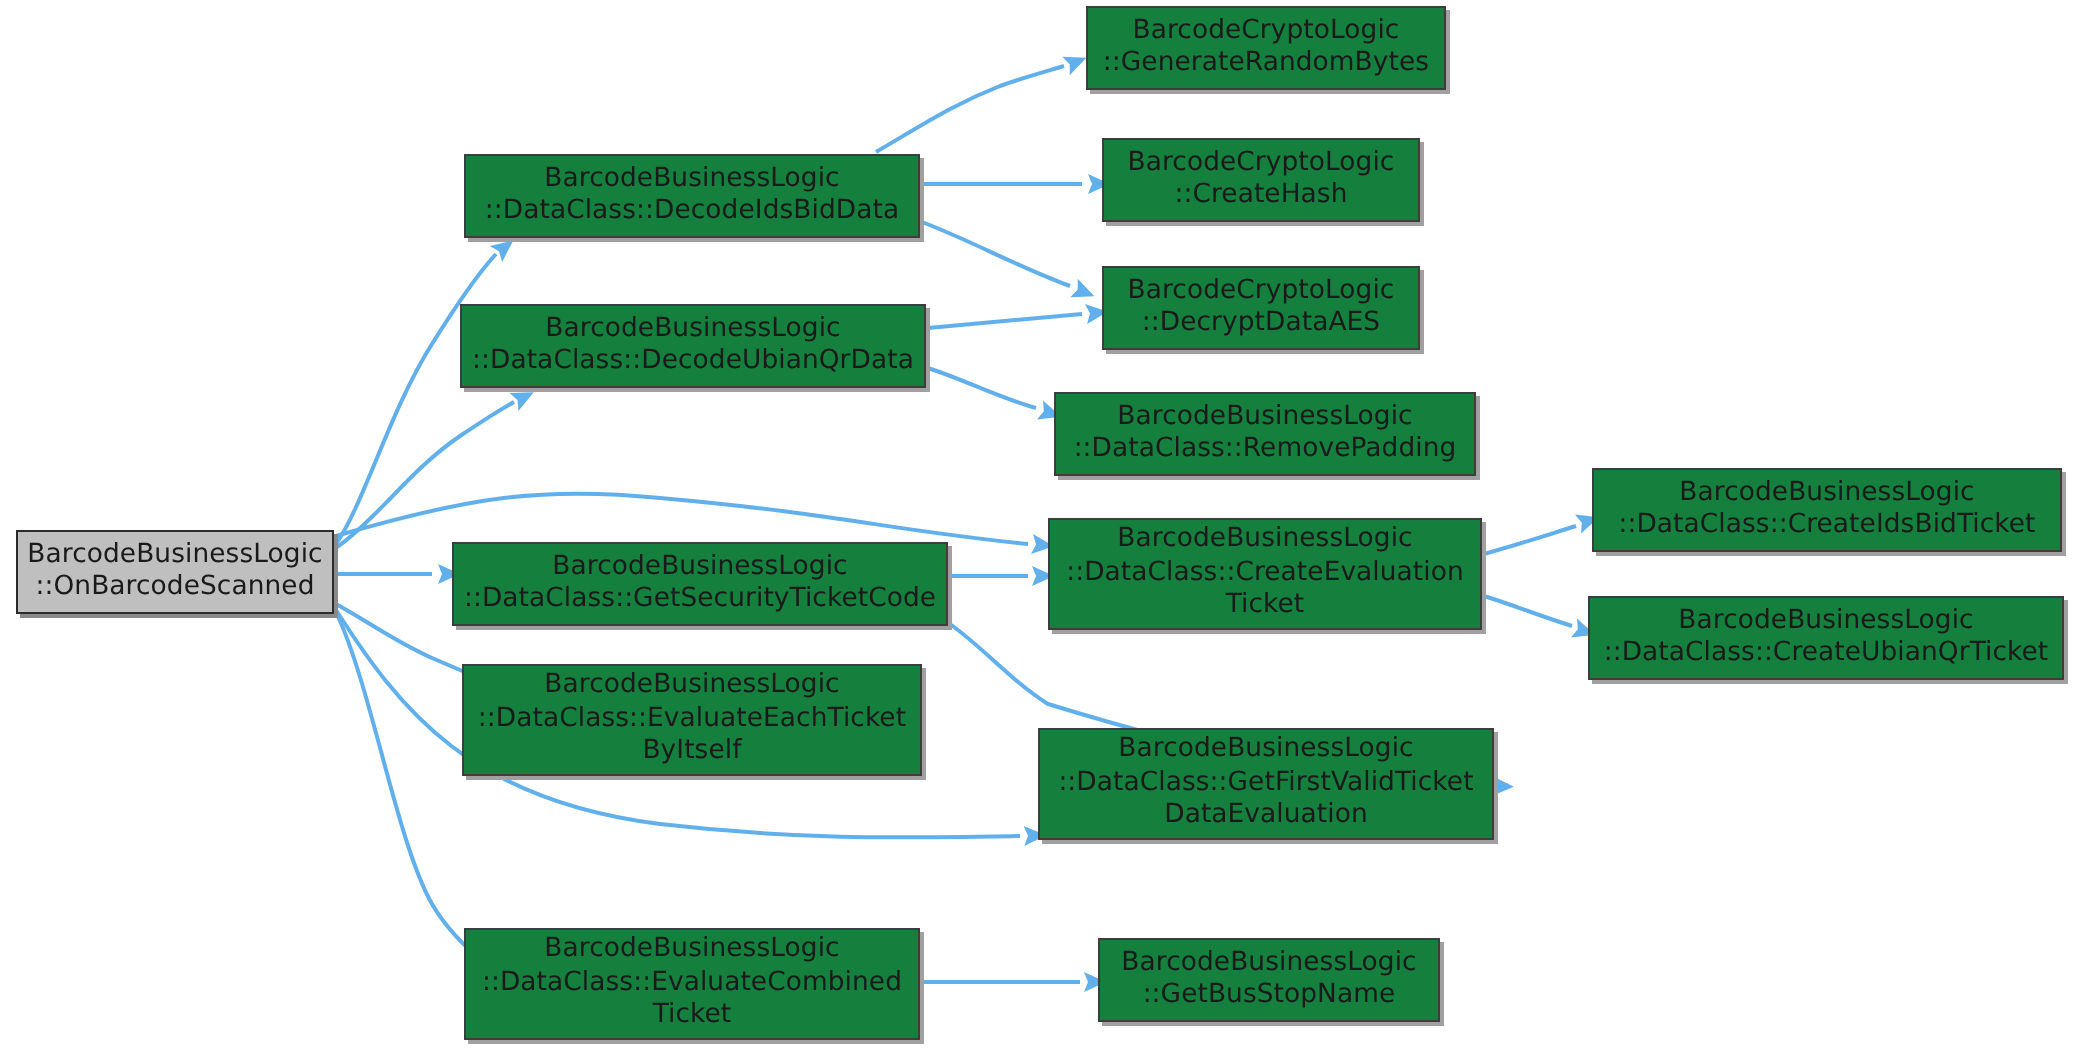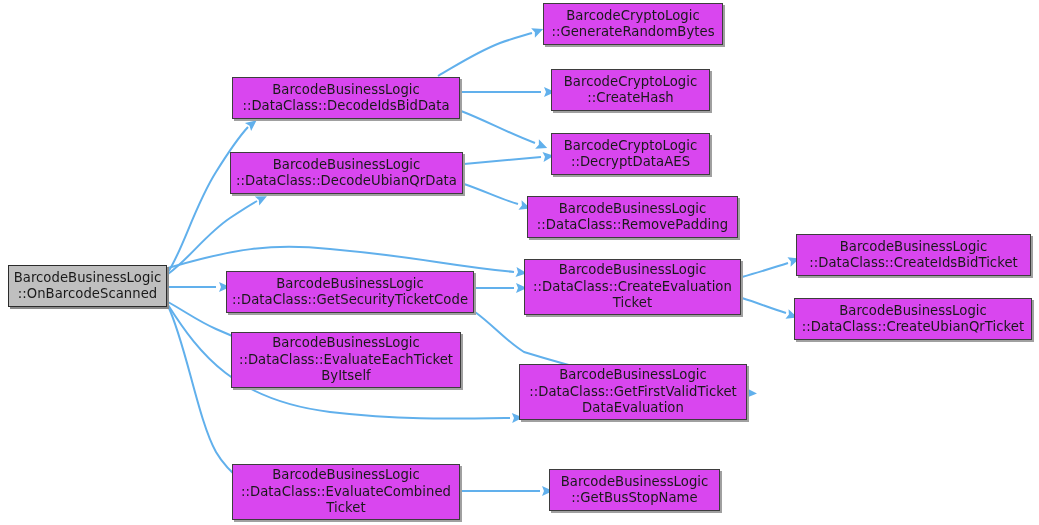--- a/index.html
+++ b/index.html
@@ -18,21 +18,21 @@
   #edges {
     position: absolute;
     left: 0;
     top: 0;
     width: 1039px;
     height: 525px;
   }
   .node {
     position: absolute;
     box-sizing: border-box;
-    background: #d946ef;
+    background: #15803d;
     border: 1px solid #3d3d3d;
     box-shadow: 2px 2px 0 0 #a0a0a0;
     display: flex;
     align-items: center;
     justify-content: center;
     text-align: center;
     color: #1a1a1a;
     font-size: 13.2px;
     line-height: 16.5px;
     letter-spacing: 0.05px;

